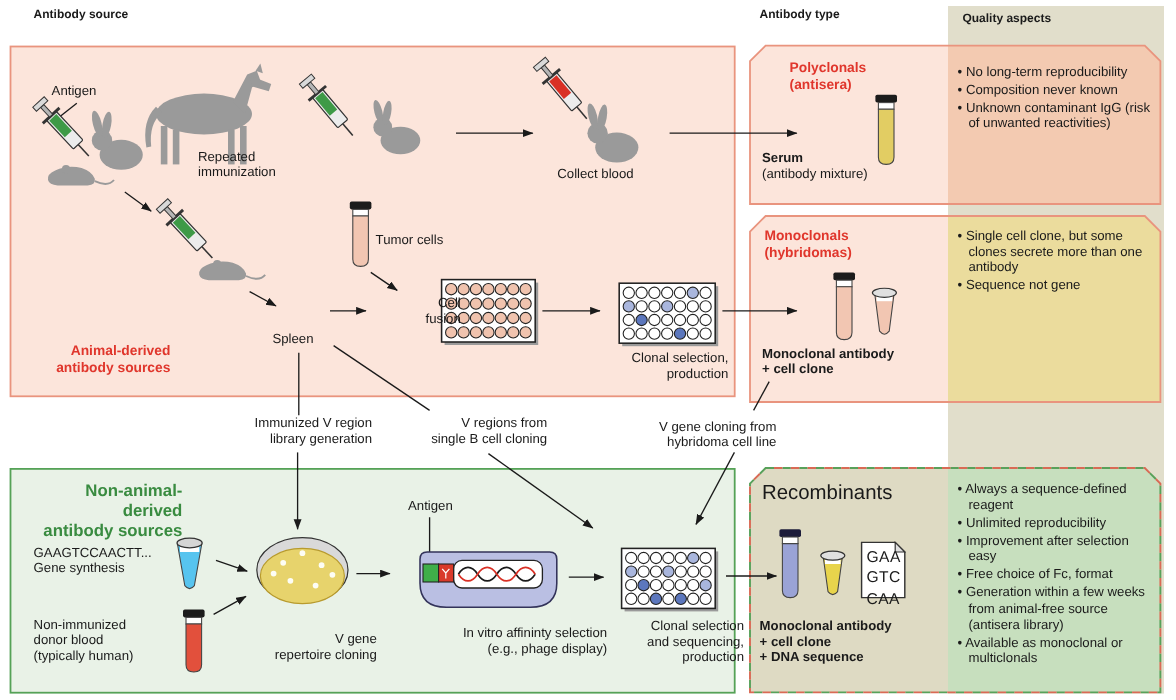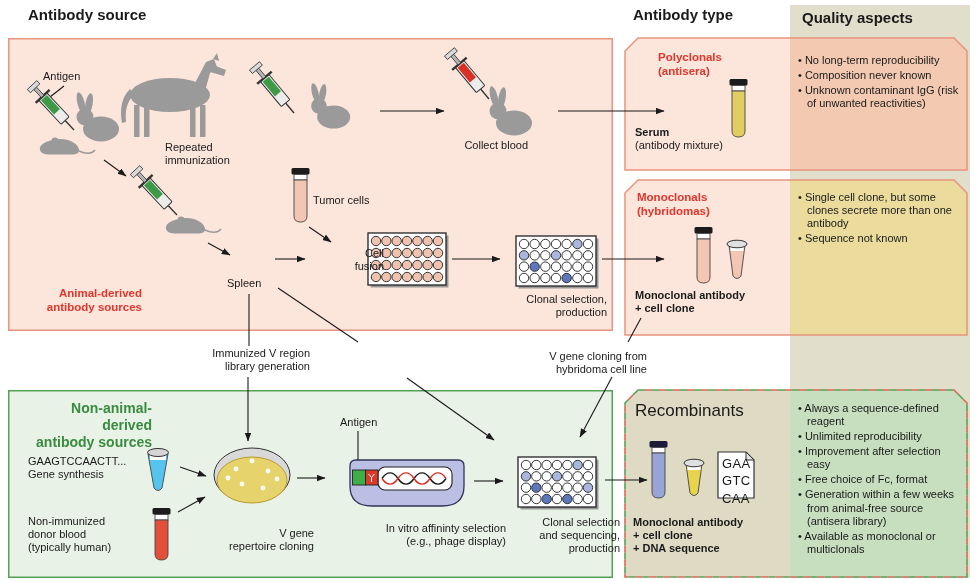--- a/index.html
+++ b/index.html
@@ -14,21 +14,21 @@
   }
   svg.scene{position:absolute;left:0;top:0;z-index:1}
   .f-strip{fill:var(--khaki)} .f-khaki2{fill:var(--khaki2)}
   .f-animal{fill:var(--animal-fill)} .s-animal{stroke:var(--animal-border)}
   .f-green{fill:var(--green-fill)} .s-green{stroke:var(--green-border)}
   .f-salmon{fill:var(--salmon)} .f-yellow{fill:var(--yellow)} .f-qgreen{fill:var(--qgreen)}
   .syr-liquid{fill:var(--liq,#3e9a47)}
   .lbl{position:absolute;z-index:2;font-size:11px;line-height:1.2;white-space:pre-line}
   .center{text-align:right}
   .bold{font-weight:700}
-  .hdr{font-size:15px;font-weight:700;line-height:1.1}
+  .hdr{font-size:10px;font-weight:700;line-height:1.1}
   .red{color:var(--accent-red);font-weight:700;font-size:11.5px}
   .greentxt{color:var(--accent-green);font-weight:700;font-size:14px}
   .title{font-size:17px;font-weight:400}
   .qlist{position:absolute;z-index:2;font-size:11px;line-height:1.19}
   .qlist .bullet{padding-left:9px;text-indent:-9px;margin-bottom:2px}
   .qlist .bullet::before{content:"• "}
   .dna{font-size:13px;line-height:1.33;letter-spacing:.4px}
 </style>
 </head>
 <body>
@@ -305,34 +305,36 @@
         <circle cx="577.6666666666666" cy="499" r="4.7" fill="#ffffff" stroke="#222" stroke-width="0.9"></circle>
         <circle cx="588" cy="499" r="4.7" fill="#ffffff" stroke="#222" stroke-width="0.9"></circle>
       </g>
 </svg>
 
 <div class="lbl hdr" style="left:28px;top:7px">Antibody source</div>
 <div class="lbl hdr" style="left:633px;top:7px">Antibody type</div>
 <div class="lbl hdr" style="left:802px;top:10px">Quality aspects</div>
 
 <div class="lbl" style="left:43px;top:70px">Antigen</div>
-<div class="lbl" style="left:165px;top:141px">Repeated
+<div class="lbl" style="left:165px;top:125px">Repeated
 immunization</div>
 <div class="lbl center" style="left:428px;top:139px;width:100px">Collect blood</div>
 <div class="lbl" style="left:313px;top:194px">Tumor cells</div>
 <div class="lbl center" style="left:322px;top:247px;width:62px">Cell
 fusion</div>
 <div class="lbl" style="left:227px;top:277px">Spleen</div>
 <div class="lbl center" style="left:492px;top:293px;width:115px">Clonal selection,
 production</div>
 <div class="lbl red center" style="left:22px;top:287px;width:120px">Animal-derived
 antibody sources</div>
 
 <div class="lbl center" style="left:188px;top:347px;width:122px">Immunized V region
 library generation</div>
+<div class="lbl center" style="left:336px;top:347px;width:120px">V regions from
+single B cell cloning</div>
 <div class="lbl center" style="left:531px;top:350px;width:116px">V gene cloning from
 hybridoma cell line</div>
 
 <div class="lbl greentxt center" style="left:22px;top:400px;width:130px">Non-animal-derived
 antibody sources</div>
 <div class="lbl" style="left:28px;top:455px">GAAGTCCAACTT...
 Gene synthesis</div>
 <div class="lbl" style="left:28px;top:515px">Non-immunized
 donor blood
 (typically human)</div>
@@ -361,21 +363,21 @@
 GTC
 CAA</div>
 
 <div class="qlist" style="left:798px;top:54px;width:168px">
       <div class="bullet">No long-term reproducibility</div>
       <div class="bullet">Composition never known</div>
       <div class="bullet">Unknown contaminant IgG (risk of unwanted reactivities)</div>
     </div>
 <div class="qlist" style="left:798px;top:191px;width:168px">
       <div class="bullet">Single cell clone, but some clones secrete more than one antibody</div>
-      <div class="bullet">Sequence not known</div>
+      <div class="bullet">Sequence not gene</div>
     </div>
 <div class="qlist" style="left:798px;top:402px;width:168px">
       <div class="bullet">Always a sequence-defined reagent</div>
       <div class="bullet">Unlimited reproducibility</div>
       <div class="bullet">Improvement after selection easy</div>
       <div class="bullet">Free choice of Fc, format</div>
       <div class="bullet">Generation within a few weeks from animal-free source (antisera library)</div>
       <div class="bullet">Available as monoclonal or multiclonals</div>
     </div>
 

